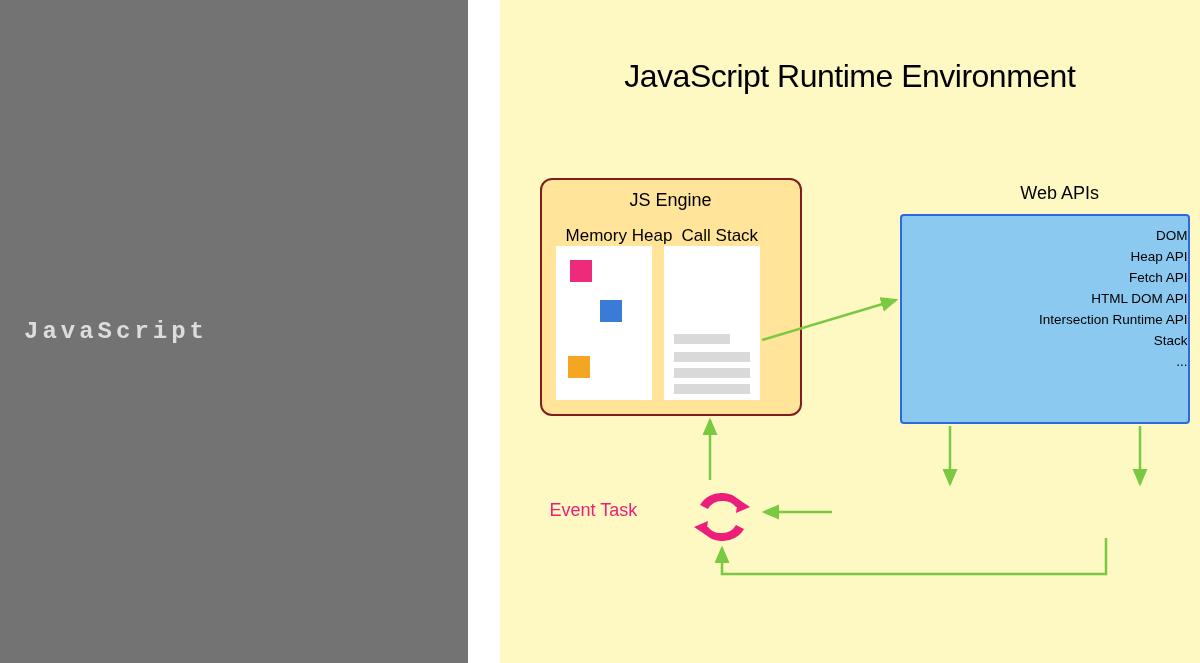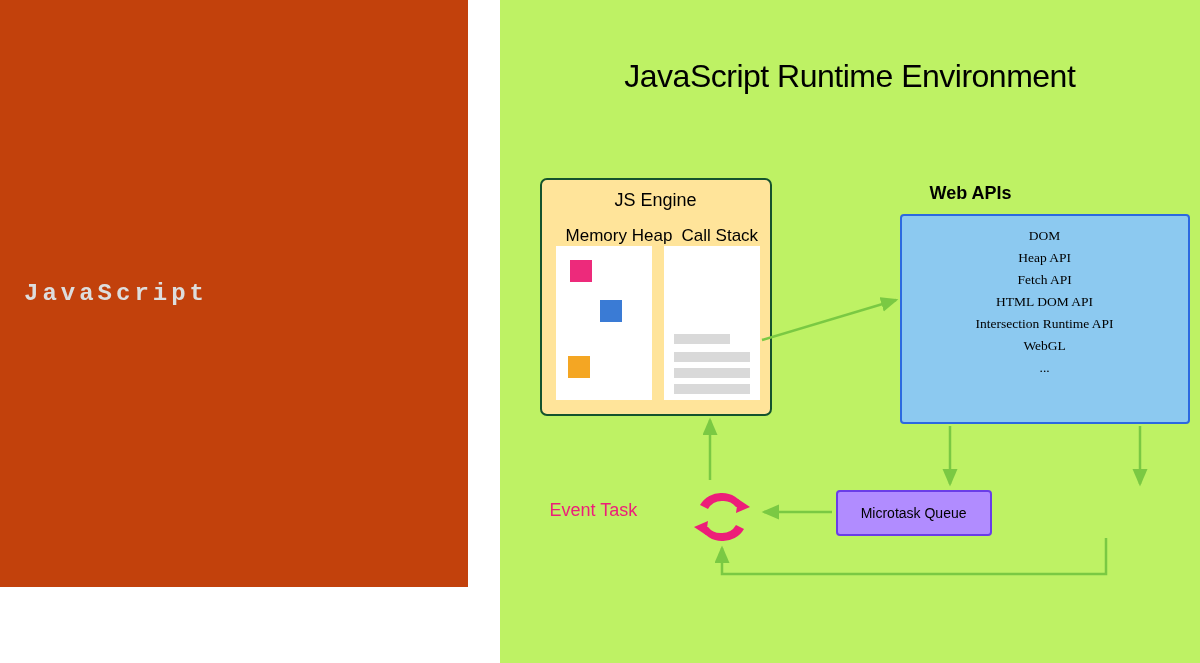--- a/index.html
+++ b/index.html
@@ -5,59 +5,59 @@
   * { box-sizing: border-box; margin: 0; padding: 0; }
   body {
     font-family: -apple-system, BlinkMacSystemFont, "Segoe UI", Helvetica, Arial, sans-serif;
     width: 1200px;
     height: 663px;
     display: flex;
     overflow: hidden;
   }
   .left-panel {
     width: 480px;
-    height: 587px;
-    background: #c2410c;
+    height: 663px;
+    background: #737373;
     color: #fff;
     display: flex;
     align-items: center;
     padding-left: 24px;
   }
   .left-title {
     font-family: "Courier New", Courier, monospace;
     font-size: 24px;
     font-weight: 700;
     letter-spacing: 4px;
     color: #ddd;
   }
   .right-panel {
     position: relative;
     width: 720px;
     height: 663px;
-    background: #bef264;
+    background: #fef9c3;
     margin-left: 32px;
   }
   .abs { position: absolute; }
   .title {
     top: 58px;
     left: 0;
     right: 0;
     text-align: center;
     font-size: 32px;
     font-weight: 500;
     letter-spacing: -0.5px;
   }
 
   
   .engine-box {
     left: 40px; top: 178px;
-    width: 232px; height: 238px;
+    width: 262px; height: 238px;
     background: #ffe49a;
-    border: 2px solid #14532d;
-    border-radius: 7px;
+    border: 2px solid #7f1d1d;
+    border-radius: 12px;
   }
   .engine-title {
     position: absolute; top: 10px; left: 0; right: 0;
     text-align: center; font-size: 18px; font-weight: 500;
   }
   .heap-label, .stack-label {
     position: absolute; top: 46px;
     font-size: 17px;
   }
   .heap-label { left: 24px; }
@@ -81,35 +81,34 @@
     height: 10px; background: #d9d9d9;
   }
   .sl1 { bottom: 56px; width: 56px; }
   .sl2 { bottom: 38px; }
   .sl3 { bottom: 22px; }
   .sl4 { bottom: 6px; }
 
   
   .webapis-label {
     left: 430px; top: 183px;
-    width: 260px; 
-    font-size: 18px; font-weight: 700;
+    width: 260px; text-align: center;
+    font-size: 18px; font-weight: 400;
   }
   .webapis-box {
     left: 400px; top: 214px;
     width: 290px; height: 210px;
     background: #8cc9f0;
     border: 2px solid #2c69e0;
     border-radius: 4px;
     display: flex; flex-direction: column;
-    align-items: center;
+    align-items: flex-end;
     padding-top: 12px;
     font-size: 13.5px;
     gap: 6px;
-    font-family: Liberation Serif, serif;
   }
   .webapis-box div { }
 
   
   .microtask-box {
     left: 336px; top: 490px;
     width: 156px; height: 46px;
     background: #b18cff;
     border: 2px solid #6a3de8;
     border-radius: 4px;
@@ -167,27 +166,24 @@
     </div>
   </div>
 
   <div class="abs webapis-label">Web APIs</div>
   <div class="abs webapis-box">
     <div>DOM</div>
     <div>Heap API</div>
     <div>Fetch API</div>
     <div>HTML DOM API</div>
     <div>Intersection Runtime API</div>
-    <div>WebGL</div>
+    <div>Stack</div>
     <div>...</div>
   </div>
 
-  <div class="abs microtask-box">
-    <span>Microtask Queue</span>
-  </div>
 
   <div class="abs eventloop-label">Event Task</div>
   <div class="abs loop-icon">
     <svg width="64" height="64" viewBox="0 0 64 64">
       <g fill="#ed1e79">
         <path d="M 32 8 A 24 24 0 0 1 54 22 L 46 22 A 16 16 0 0 0 32 16 A 16 16 0 0 0 18 24 L 10 20 A 24 24 0 0 1 32 8 Z"></path>
         <path d="M 32 56 A 24 24 0 0 1 10 42 L 18 42 A 16 16 0 0 0 32 48 A 16 16 0 0 0 46 40 L 54 44 A 24 24 0 0 1 32 56 Z"></path>
         <polygon points="48,14 60,22 46,28"></polygon>
         <polygon points="16,50 4,42 18,36"></polygon>
       </g>

